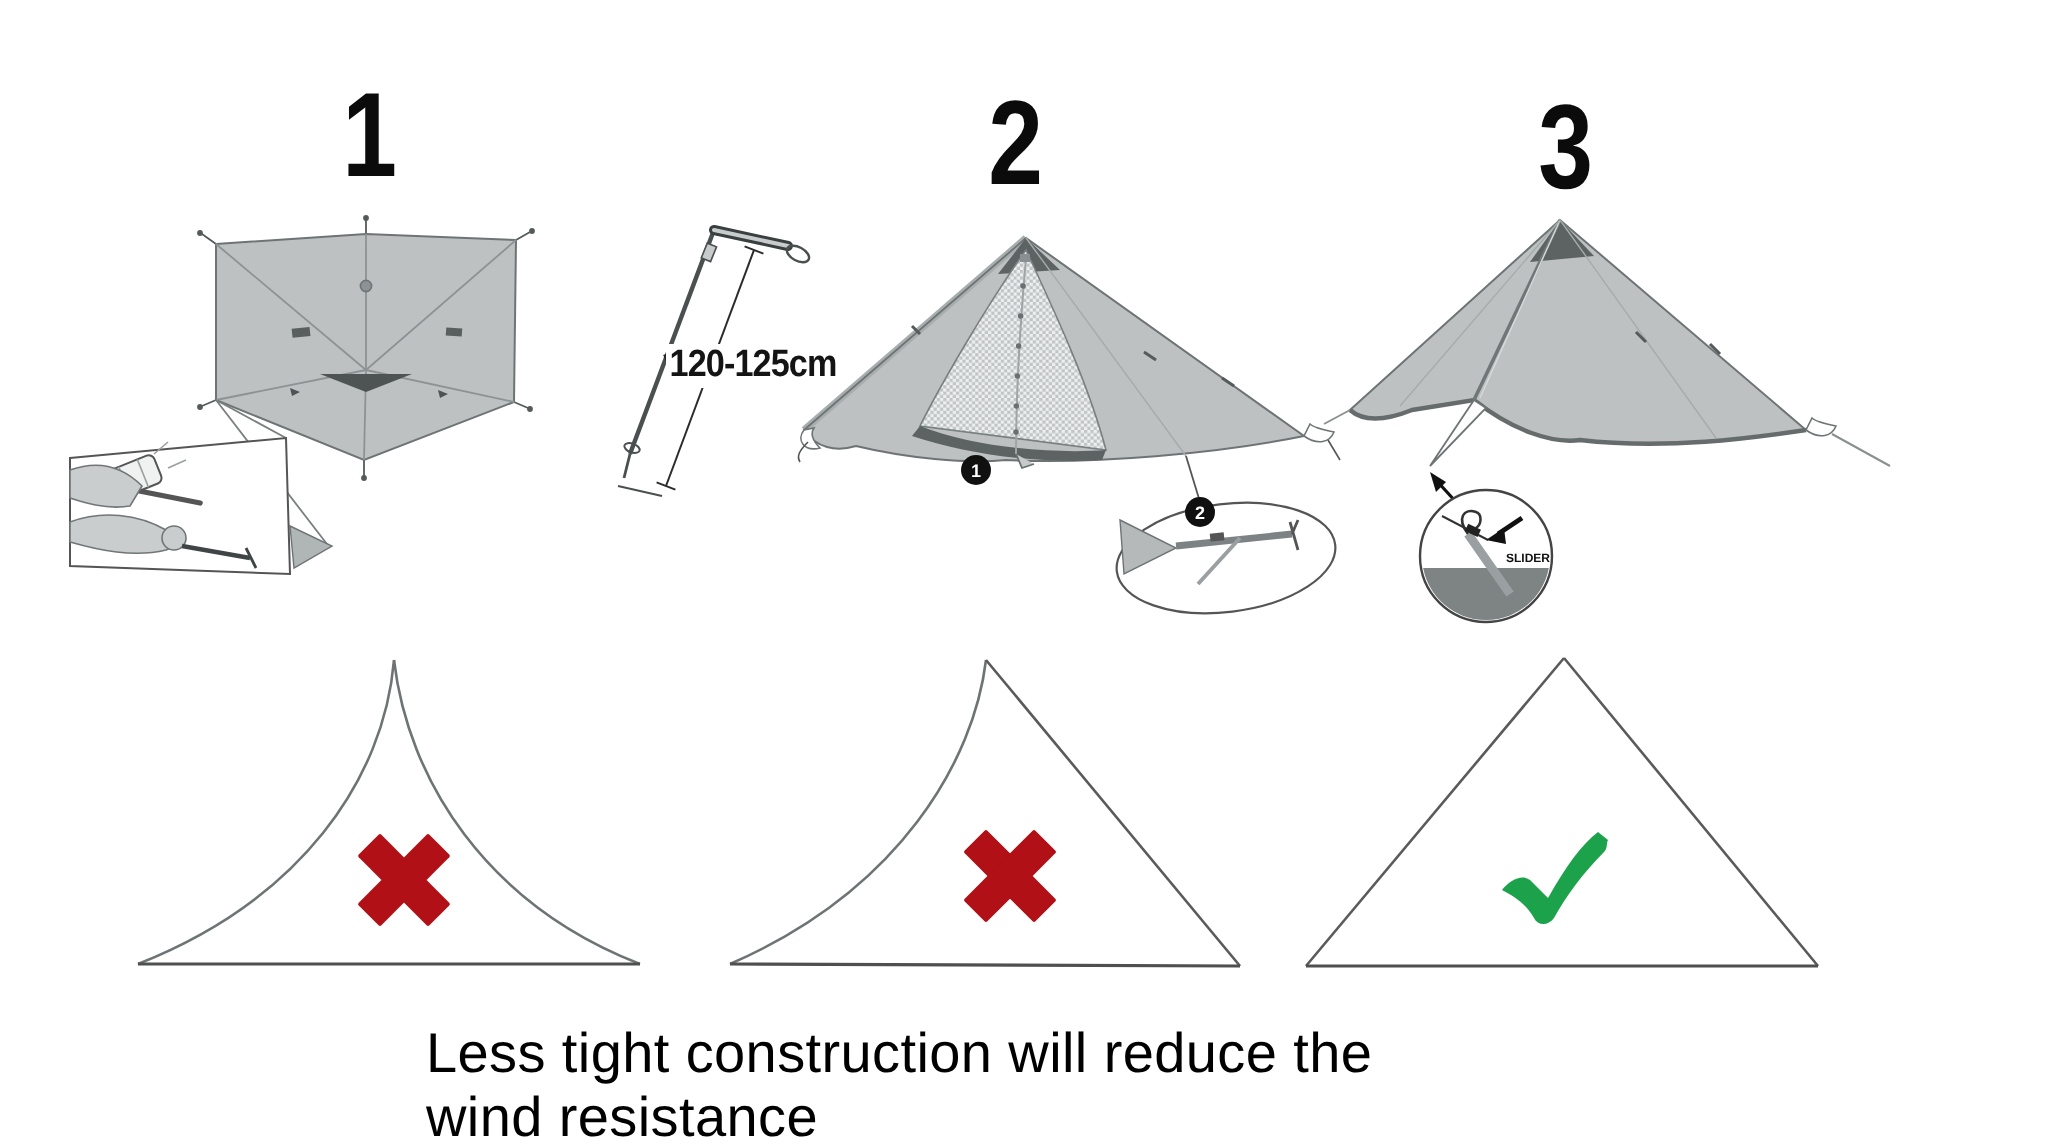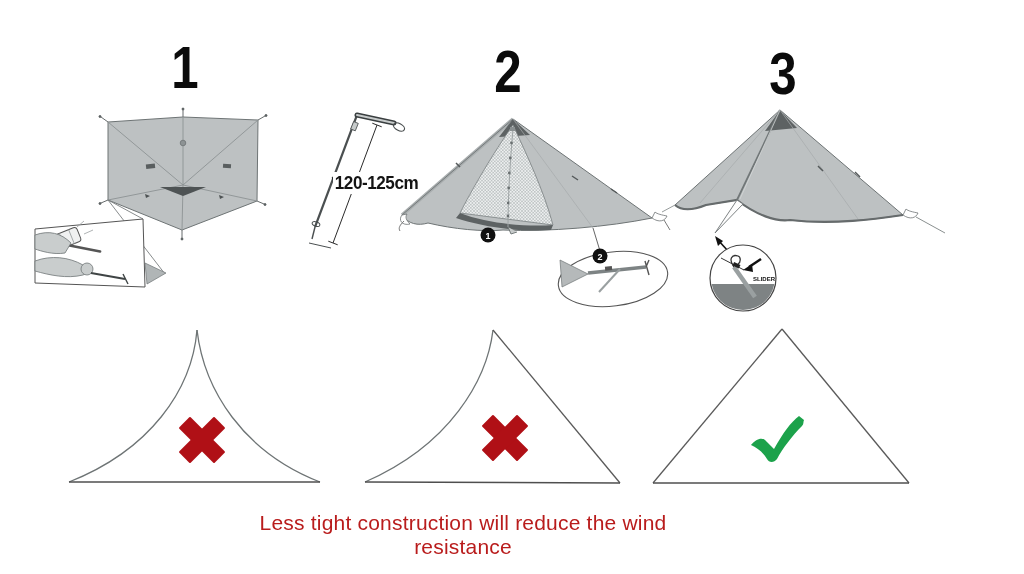--- a/index.html
+++ b/index.html
@@ -5,22 +5,22 @@
   html,body{margin:0;padding:0;background:#ffffff;}
   #canvas{position:relative;width:1024px;height:574px;background:#fff;overflow:hidden;
           font-family:"Liberation Sans",sans-serif;}
   .step-num{position:absolute;font-weight:bold;font-size:60px;line-height:1;color:#0b0b0b;
             transform:scaleX(.82);transform-origin:center;letter-spacing:-2px;text-align:center;width:48px;}
   #num1{left:160px;top:38px;}
   #num2{left:483px;top:42px;}
   #num3{left:758px;top:44px;}
   #pole-label{position:absolute;left:333px;top:172px;font-size:19px;font-weight:bold;color:#141414;
               background:#fff;padding:0 2px;transform:scaleX(.9);transform-origin:left center;letter-spacing:-.5px;}
-  #caption{position:absolute;left:213px;top:511px;width:500px;text-align:center;
-           font-size:21px;color:#b91c1c;letter-spacing:.2px;}
+  #caption{position:absolute;left:213px;top:511px;width:500px;text-align:left;
+           font-size:28px;color:#000000;letter-spacing:.2px;}
   svg{position:absolute;overflow:visible;}
   .thin{stroke:#6e7475;fill:none;}
   text.badge{font-size:9px;font-weight:bold;fill:#fff;text-anchor:middle;}
 </style>
 </head>
 <body>
 
 <div id="canvas">
 
   <div id="num1" class="step-num">1</div>

